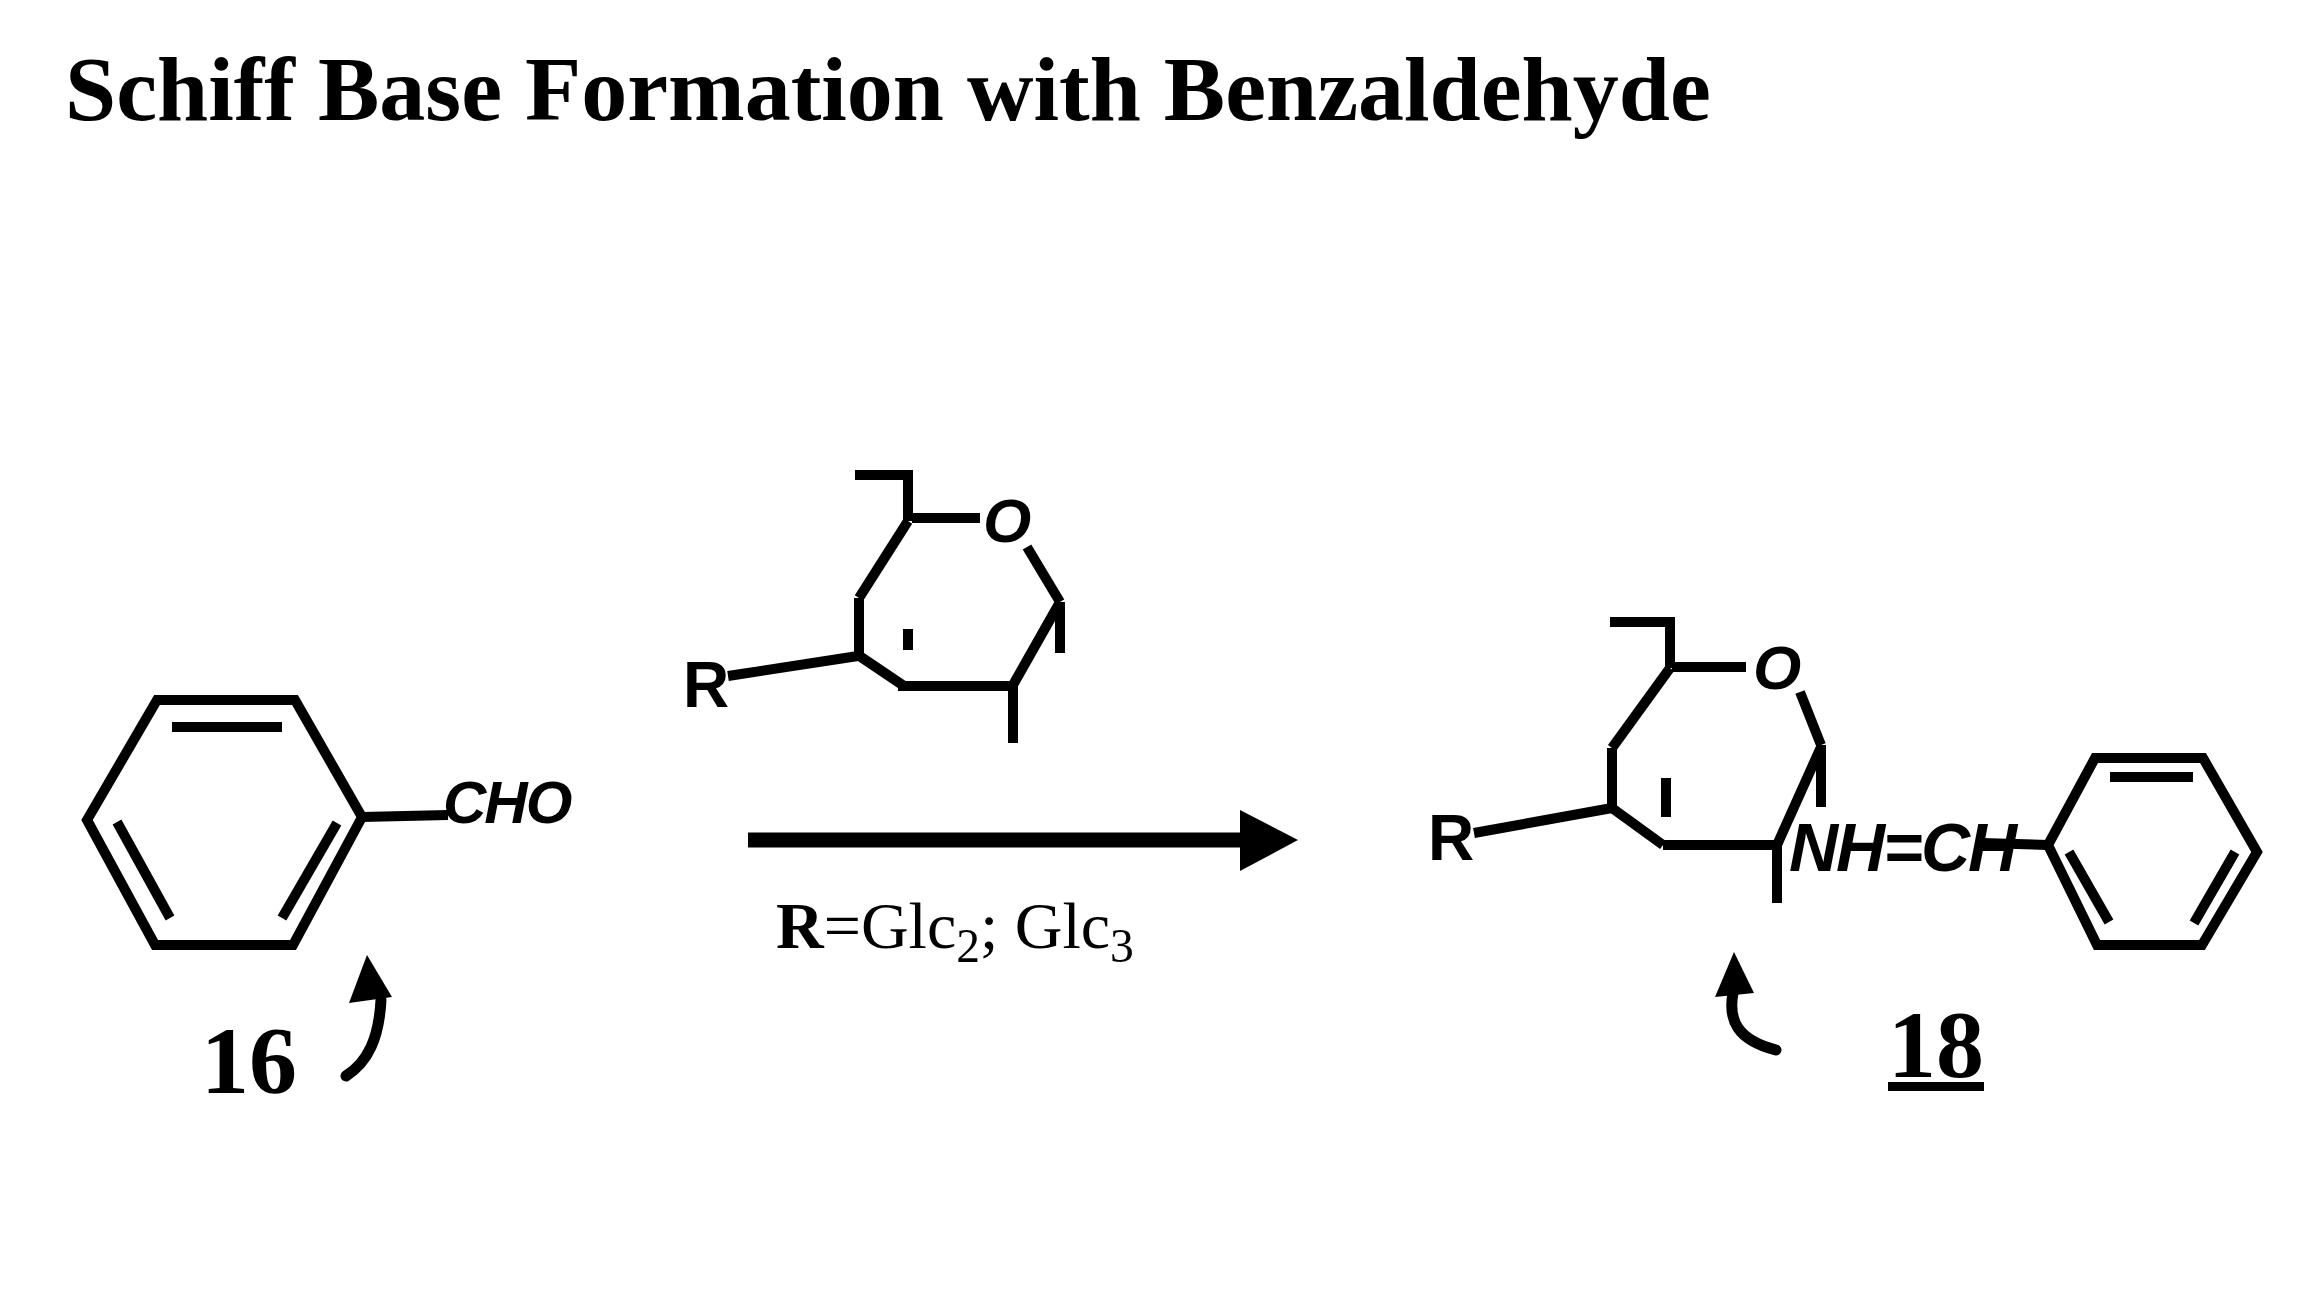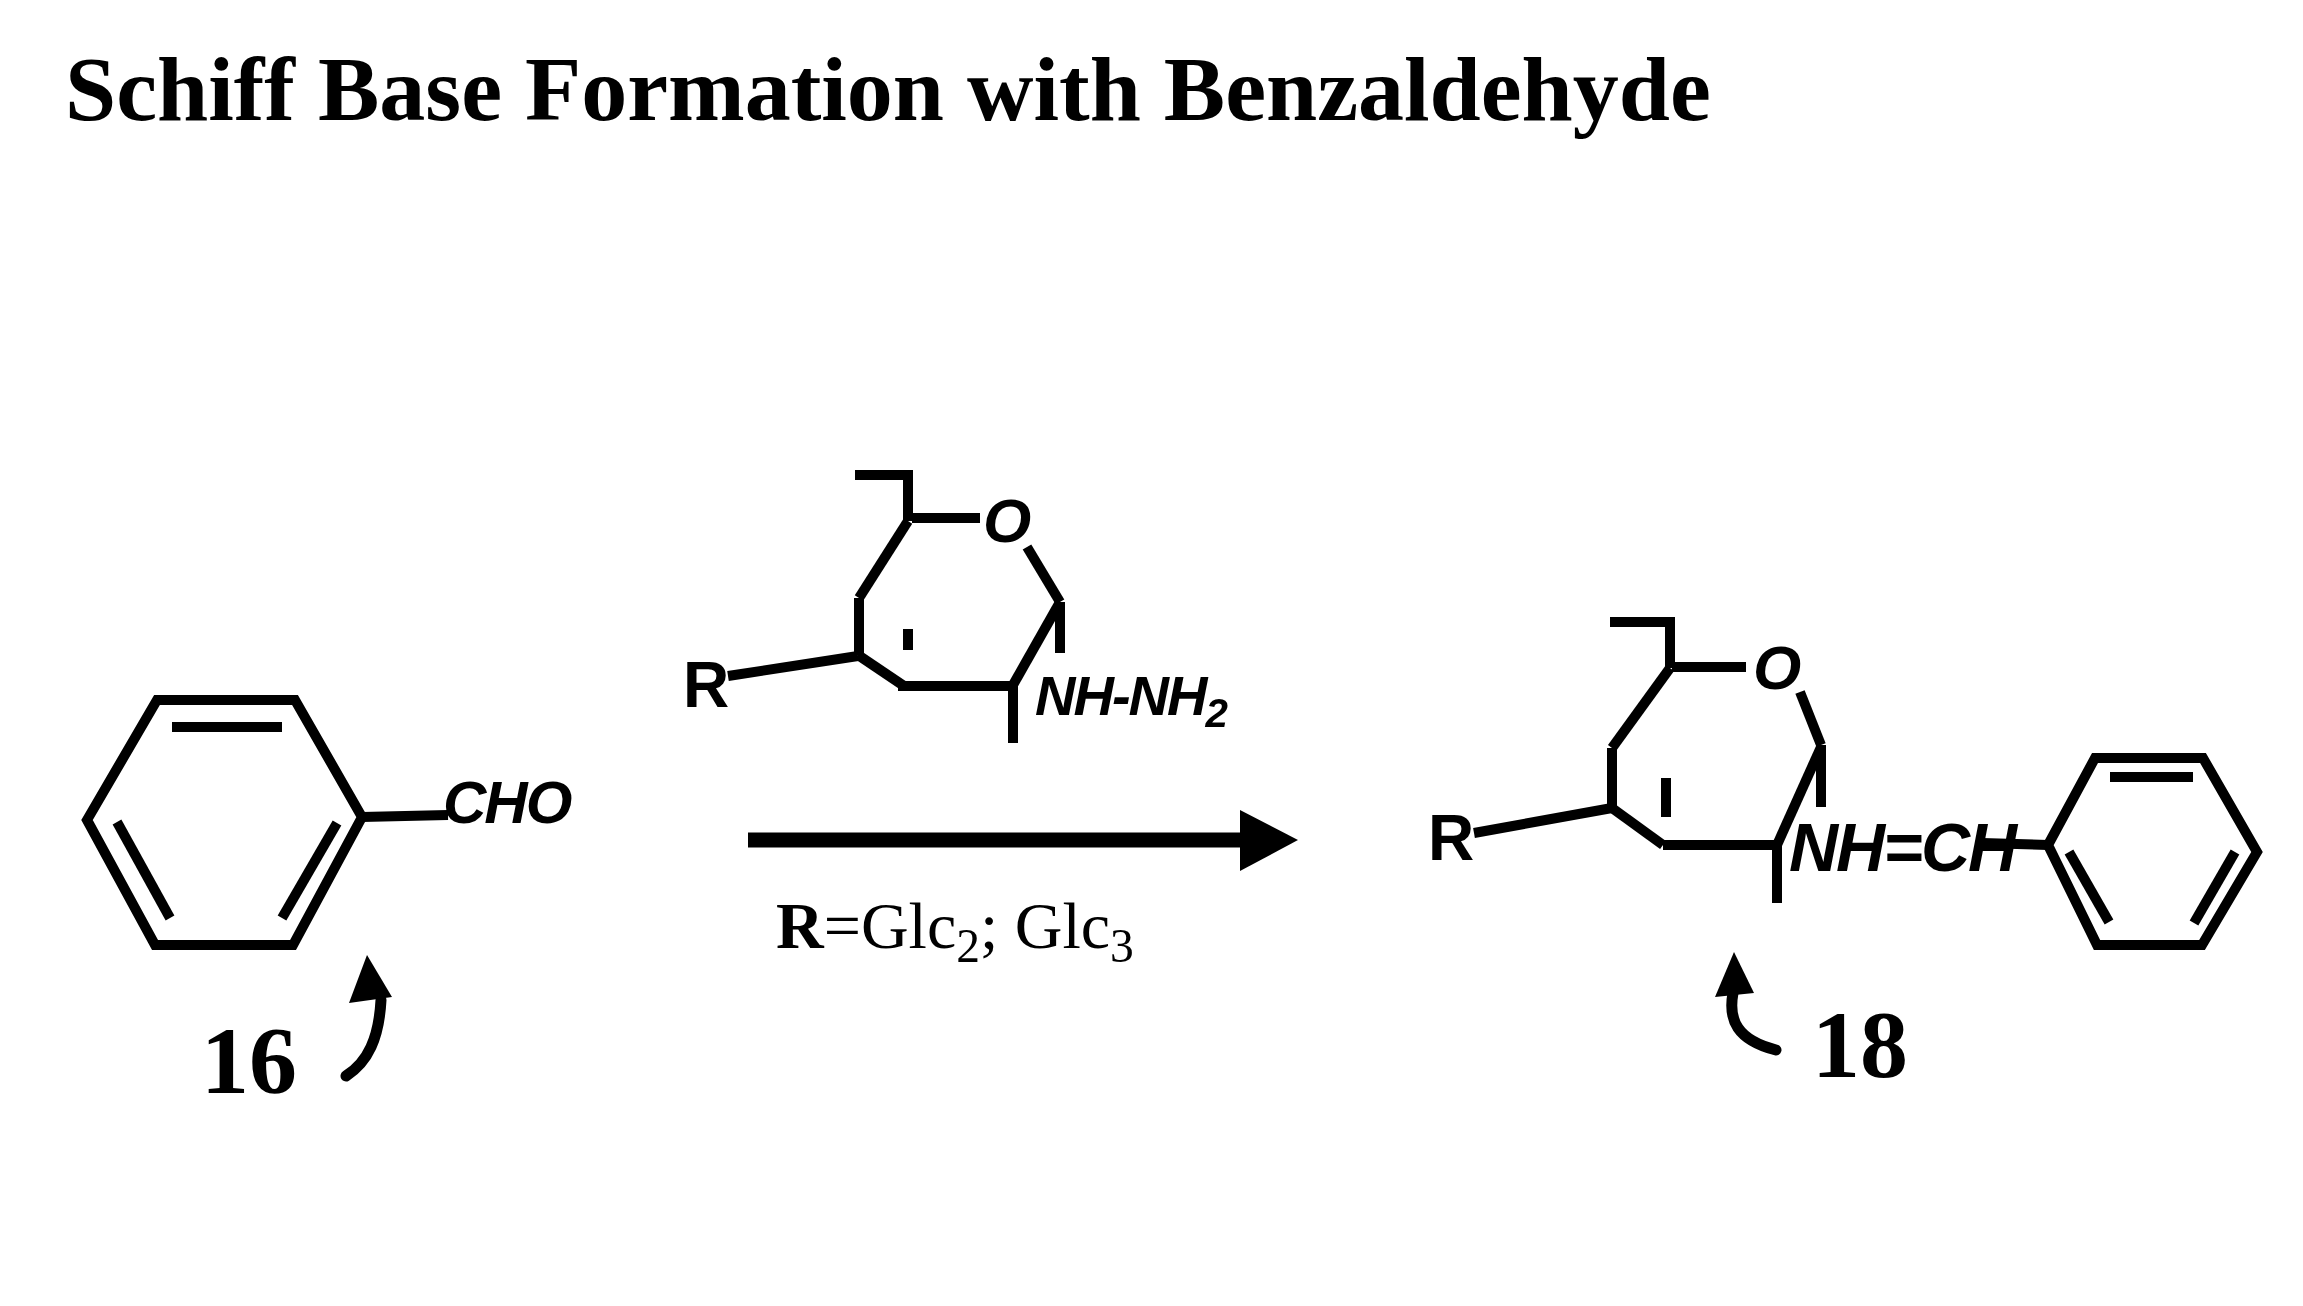--- a/index.html
+++ b/index.html
@@ -68,21 +68,21 @@
     font-size: 66px;
   }
   .conditions .bold { font-weight: bold; }
 
   .compound-num {
     font-family: "Liberation Serif", serif;
     font-weight: bold;
     font-size: 96px;
   }
   .num16 { left: 201px;  top: 1013px; }
-  .num18 { left: 1812px; top: 997px; }
+  .num18 { left: 1888px; top: 997px; text-decoration: underline; }
 </style>
 </head>
 <body>
 
 <div id="page">
 
   <svg id="scheme-svg" viewBox="0 0 2303 1306" xmlns="http://www.w3.org/2000/svg" aria-hidden="true">
 
     <g>
       <polygon points="157,700 295,700 362,817 293,945 155,945 87,820"></polygon>
@@ -145,21 +145,20 @@
       <polygon class="filled" points="1734,952 1715,997 1754,993"></polygon>
     </g>
   </svg>
 
   <div class="txt title">Schiff Base Formation with Benzaldehyde</div>
 
   <div class="txt formula cho">CHO</div>
 
   <div class="txt formula o-mid">O</div>
   <div class="txt rlabel r-mid">R</div>
-  <div class="txt formula amine"><span>NH-NH</span><span class="sub">2</span></div>
 
   <div class="txt conditions"><span class="bold">R</span><span>=Glc</span><span class="sub">2</span><span>; Glc</span><span class="sub">3</span></div>
 
   <div class="txt formula o-prod">O</div>
   <div class="txt rlabel r-prod">R</div>
   <div class="txt formula imine">NH=CH</div>
 
   <div class="txt compound-num num16">16</div>
   <div class="txt compound-num num18">18</div>
 

